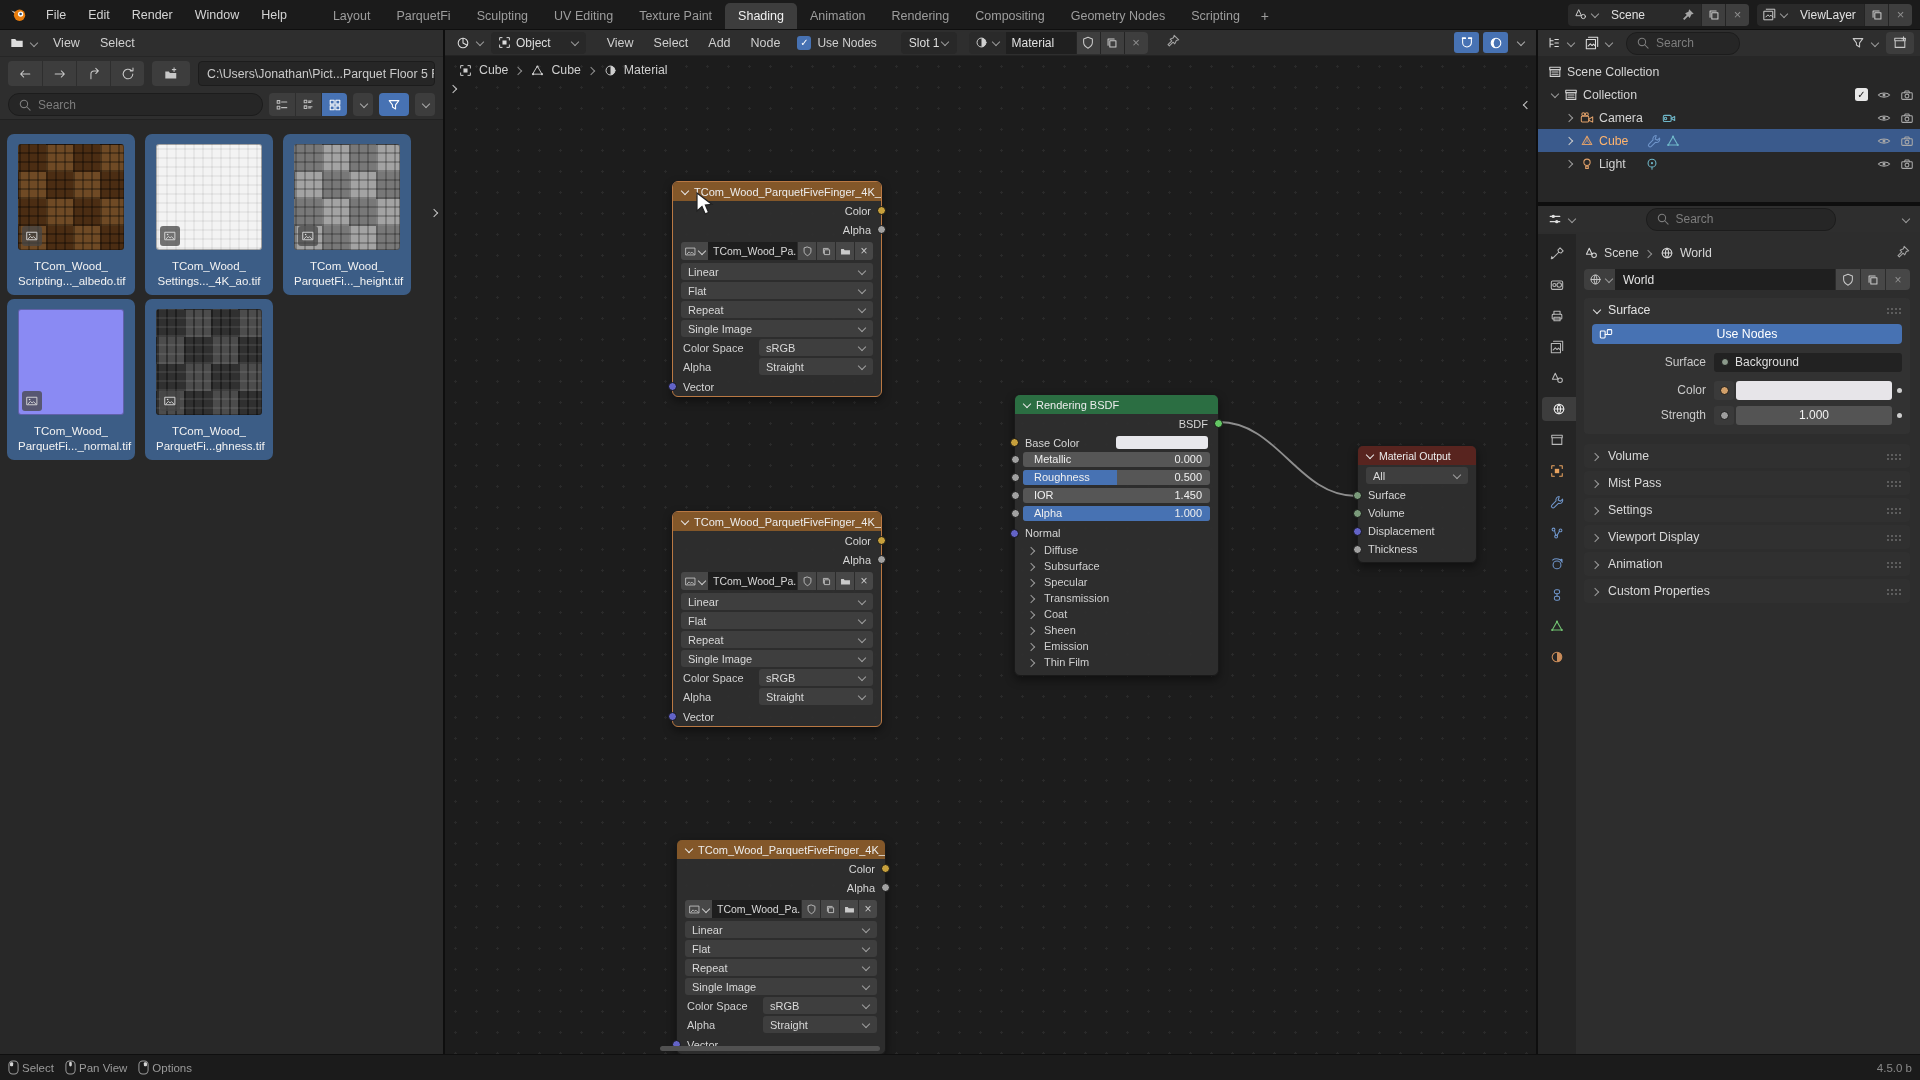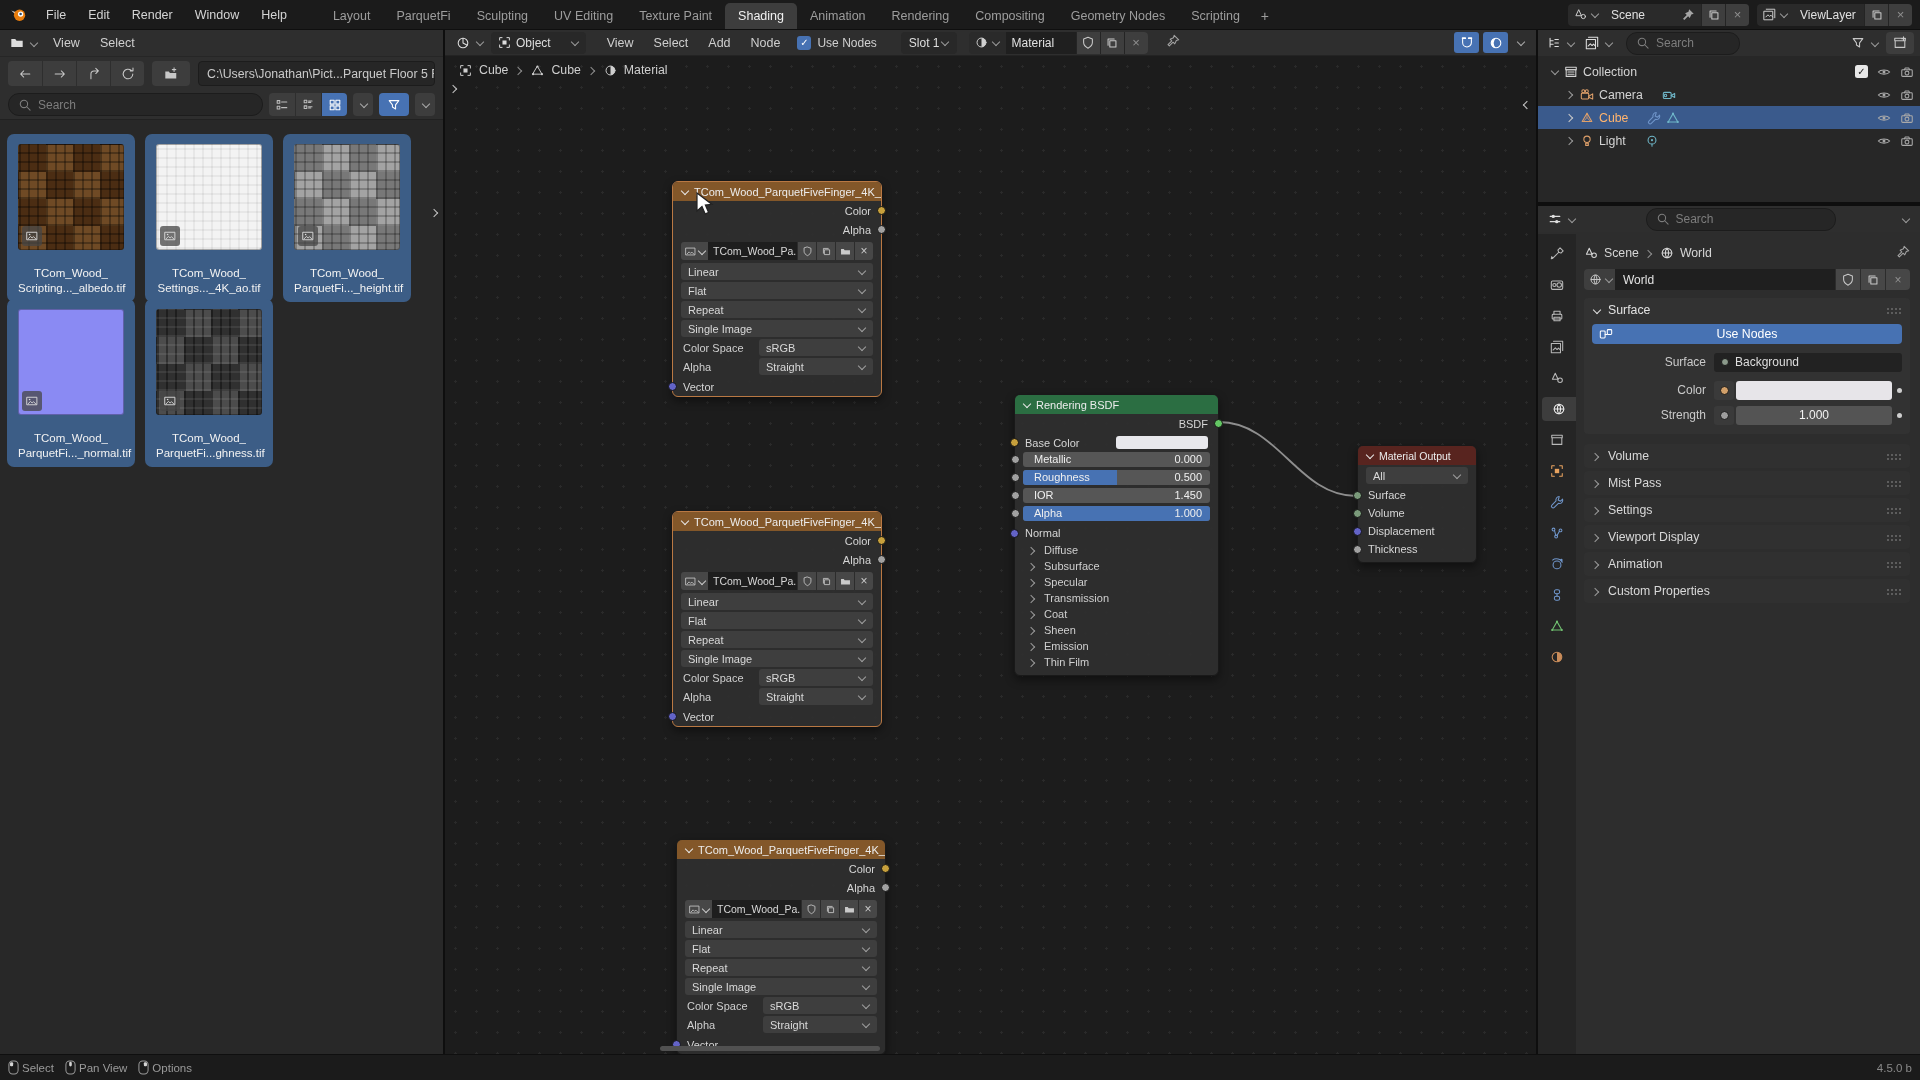--- a/index.html
+++ b/index.html
@@ -41,21 +41,21 @@
 .tgrp{display:flex;height:23px;border-radius:4px;overflow:hidden}
 .tgrp .tb{width:26px;display:flex;align-items:center;justify-content:center;background:#3d3d3d;color:#bdbdbd;border-left:1px solid #2e2e2e}
 .tgrp .tb:first-child{border-left:none}
 .tgrp .tb.on{background:#4772b3;color:#fff}
 .ddbtn{width:20px;height:23px;display:flex;align-items:center;justify-content:center;color:#aaa;background:#3d3d3d;border-radius:4px}
 .fbtn{width:30px;height:23px;background:#4772b3;color:#fff;border-radius:4px;display:flex;align-items:center;justify-content:center}
 #fb-grid{position:absolute;left:0;top:90px;right:0;bottom:0;background:#282828}
 .tile{position:absolute;width:128px;padding:10px 11px 6px;background:#3c5d86;border-radius:7px;text-align:center}
 .thumb{width:106px;height:106px;border-radius:3px;position:relative;border:1px solid rgba(0,0,0,.3)}
 .badge{position:absolute;left:3px;bottom:3px;width:20px;height:20px;background:rgba(70,70,70,.75);border-radius:3px;display:flex;align-items:center;justify-content:center;color:#ddd}
-.tl{font-size:11.5px;line-height:15px;color:#f2f2f2;margin-top:16px;white-space:nowrap}
+.tl{font-size:11.5px;line-height:15px;color:#f2f2f2;margin-top:9px;white-space:nowrap}
 .thumb.albedo{background-color:#5d3a1c;background-image:repeating-linear-gradient(0deg,rgba(0,0,0,.3) 0 2px,transparent 2px 9px),repeating-linear-gradient(90deg,rgba(0,0,0,.3) 0 2px,transparent 2px 9px),repeating-conic-gradient(#6f4a25 0% 25%,#4b2d13 25% 50%);background-size:27px 27px,27px 27px,54px 54px}
 .thumb.ao{background-color:#f3f3f3;background-image:repeating-linear-gradient(0deg,rgba(0,0,0,.05) 0 2px,transparent 2px 9px),repeating-linear-gradient(90deg,rgba(0,0,0,.05) 0 2px,transparent 2px 9px)}
 .thumb.height{background-color:#8f8f8f;background-image:repeating-linear-gradient(0deg,rgba(0,0,0,.22) 0 2px,transparent 2px 9px),repeating-linear-gradient(90deg,rgba(0,0,0,.22) 0 2px,transparent 2px 9px),repeating-conic-gradient(#a3a3a3 0% 25%,#787878 25% 50%);background-size:27px 27px,27px 27px,54px 54px}
 .thumb.normal{background-color:#8a8af3}
 .thumb.rough{background-color:#3e3e3e;background-image:repeating-linear-gradient(0deg,rgba(255,255,255,.07) 0 2px,transparent 2px 9px),repeating-linear-gradient(90deg,rgba(0,0,0,.38) 0 2px,transparent 2px 9px),repeating-conic-gradient(#4c4c4c 0% 25%,#303030 25% 50%);background-size:27px 27px,27px 27px,54px 54px}
 .edgearrow{position:absolute;color:#c5c5c5;font-size:12px;z-index:5}
 
 #ne{position:absolute;left:445px;top:0;width:1091px;bottom:0;background:#1c1c1c}
 #ne .ehdr{border-bottom:1px solid #232323}
 .modedd{display:flex;align-items:center;gap:5px;height:22px;background:#282828;border-radius:4px;padding:0 7px;color:#dedede}
@@ -839,20 +839,28 @@
             <span class="cv" style="color:#9a9a9a"></span>
           </div>
           <div class="nb solo" style="height:22px;width:28px;background:#3d3d3d">
             <svg class="ic" viewBox="0 0 16 16">
                 <path d="M2.5 5.5h11V13h-11zM2 2.5h12v3H2z"></path>
                 <path d="M12 1v4M10 3h4"></path>
               </svg>
           </div>
         </div>
         <div style="padding-top:4px">
+          <div class="olrow" style="padding-left:10px">
+            <svg class="ic" viewBox="0 0 16 16">
+                <path d="M2.5 5.5h11V13h-11z"></path>
+                <path d="M2 2.5h12v3H2z"></path>
+                <path d="M4.5 8h7M4.5 10.5h7"></path>
+              </svg>
+            <span>Scene Collection</span>
+          </div>
           <div class="olrow" style="padding-left:12px">
             <span class="cv" style="color:#9a9a9a"></span>
             <svg class="ic" viewBox="0 0 16 16">
                 <path d="M2.5 5.5h11V13h-11z"></path>
                 <path d="M2 2.5h12v3H2z"></path>
                 <path d="M4.5 8h7M4.5 10.5h7"></path>
               </svg>
             <span>Collection</span>
             <div class="right">
               <span class="olcheck">✓</span>

